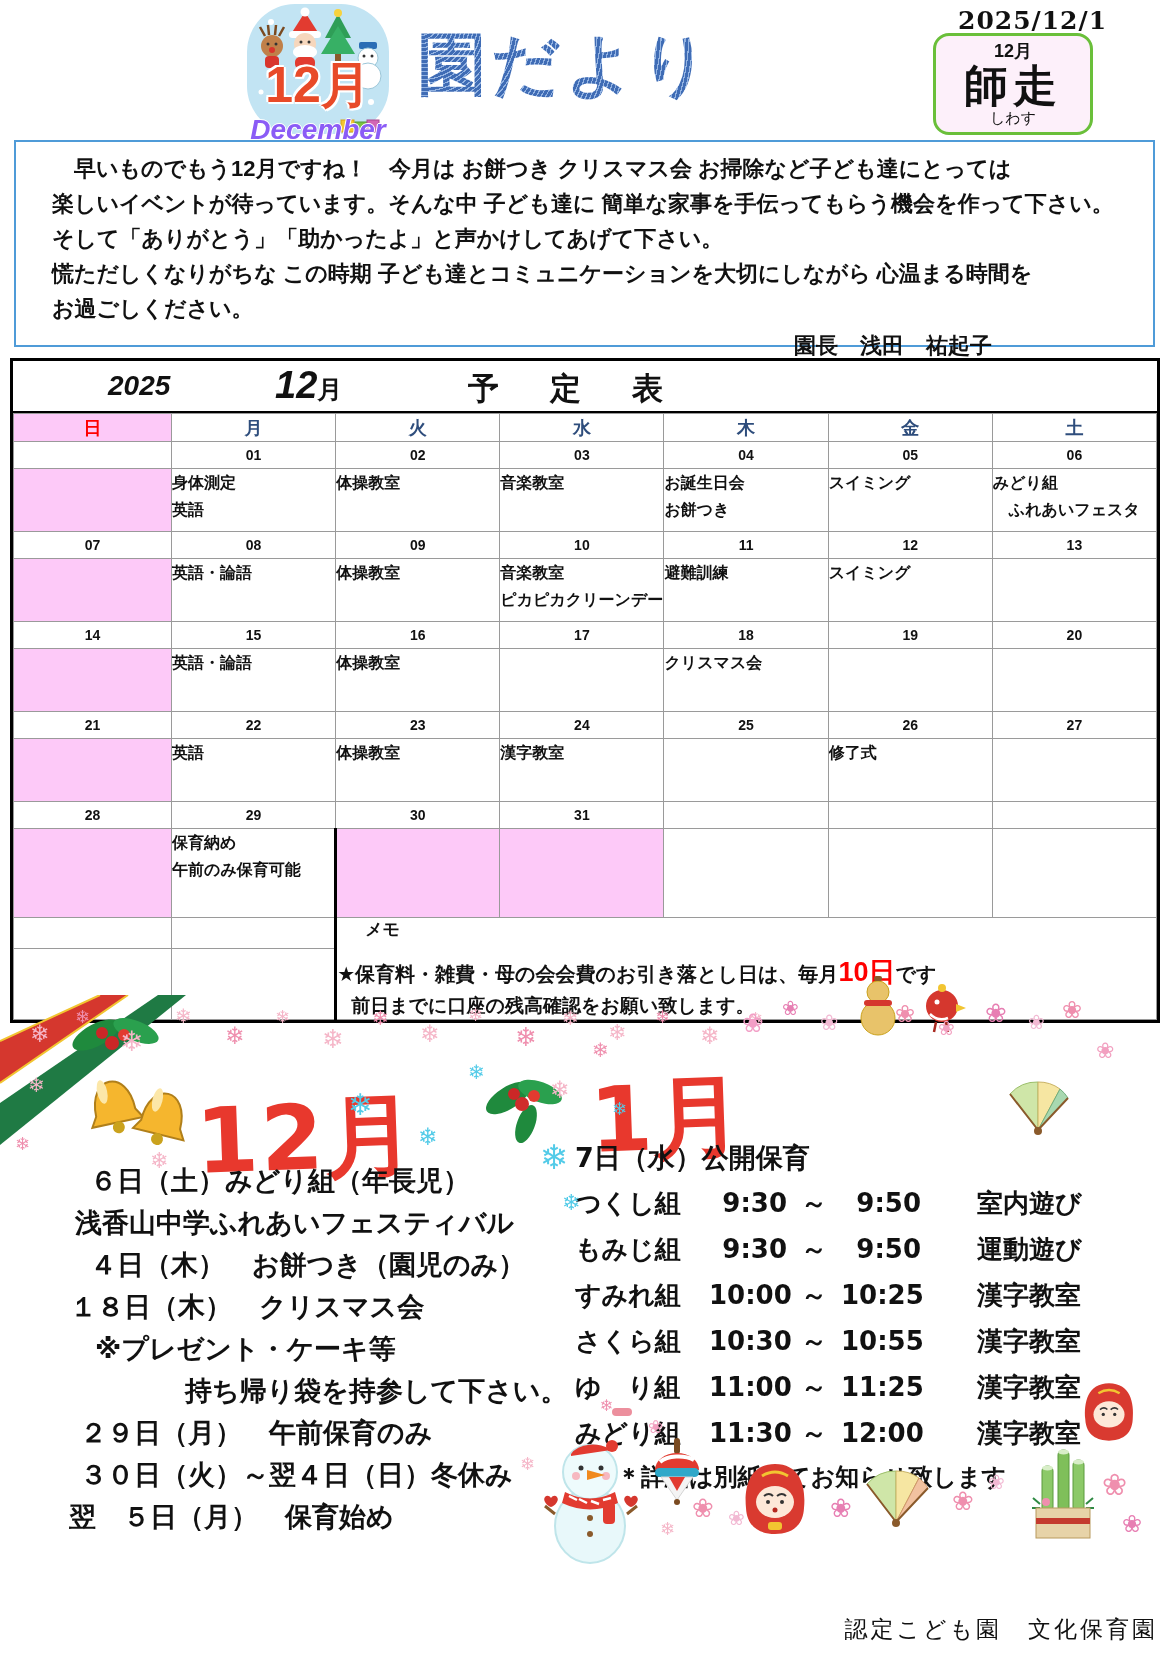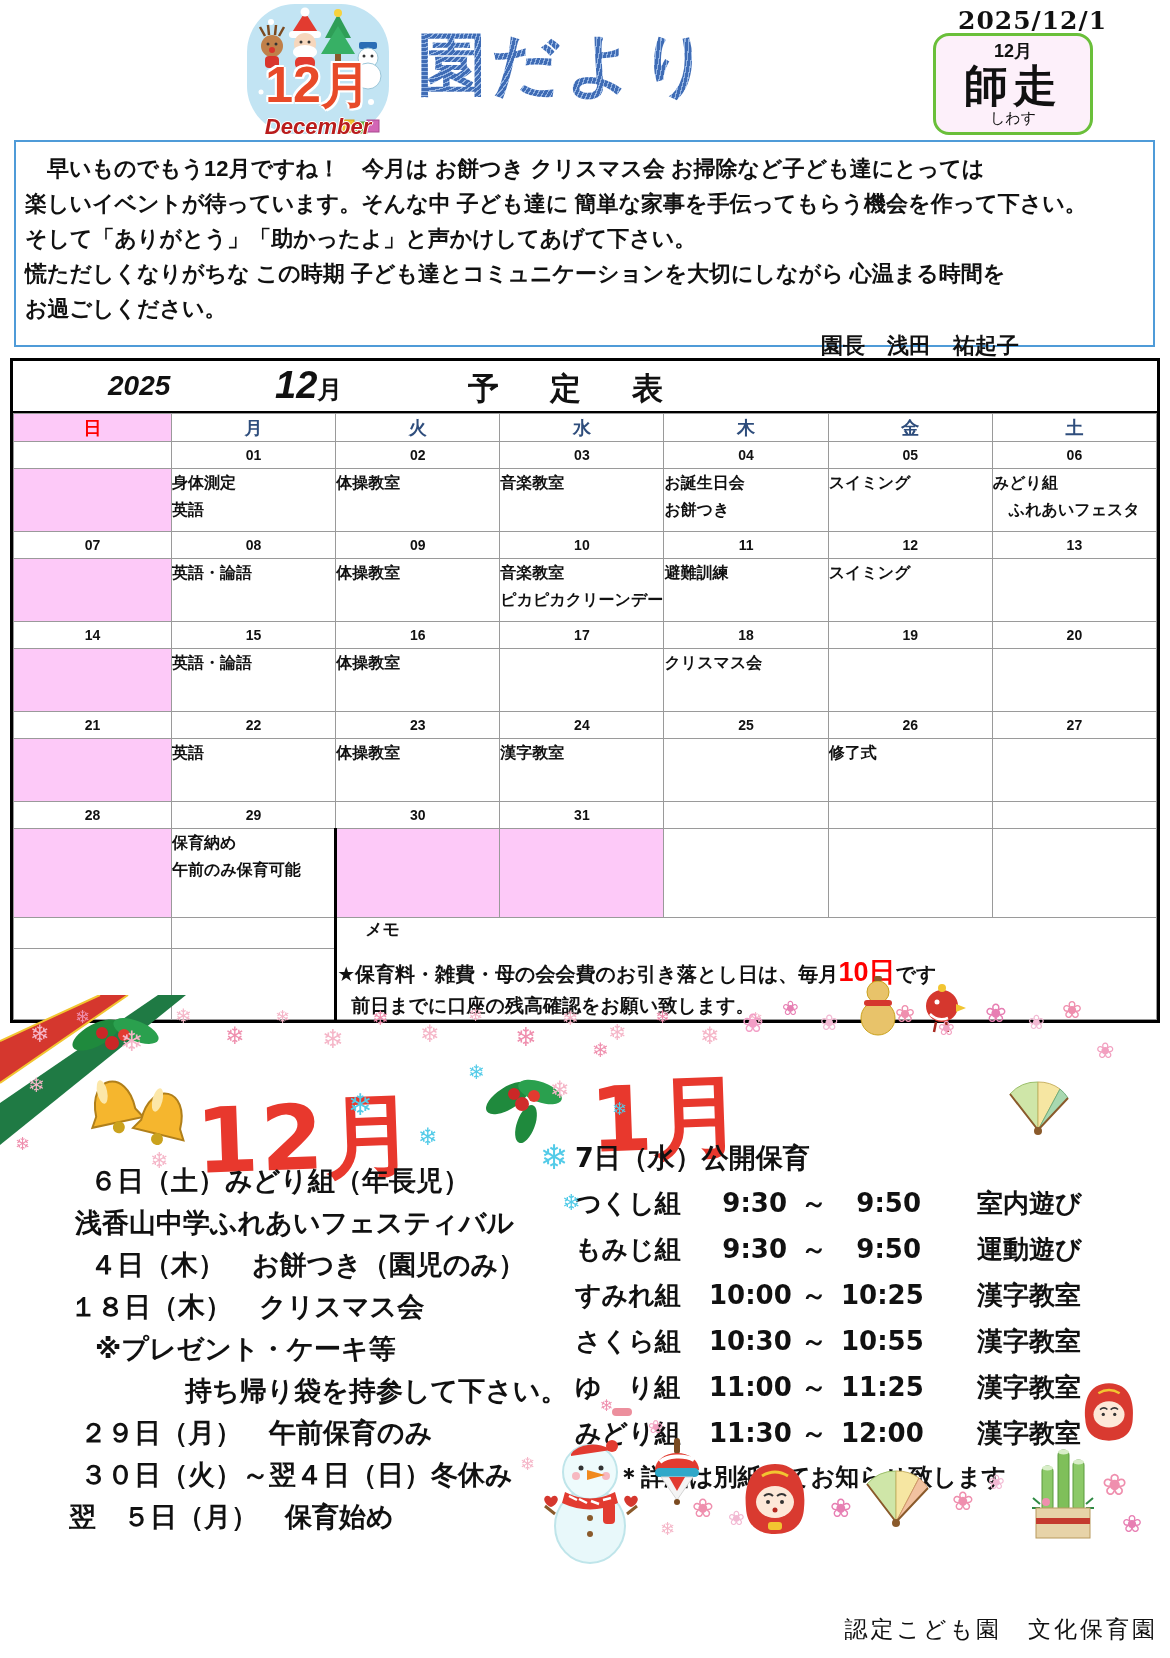--- a/index.html
+++ b/index.html
@@ -11,35 +11,35 @@
   .page{position:relative;width:1170px;height:1658px;background:#fff;overflow:hidden;
         font-family:"Liberation Sans","DejaVu Sans",sans-serif;color:#111;}
 
   
   .hdr-date{position:absolute;top:6px;left:958px;font-family:"DejaVu Serif",serif;
             font-weight:bold;font-size:25px;letter-spacing:1px;}
   .logo{position:absolute;left:241px;top:2px;width:154px;height:140px;}
   .logo svg{position:absolute;left:0;top:0;}
   .logo-month{position:absolute;left:0;right:0;top:50px;text-align:center;font-size:50px;font-weight:bold;
       color:#e84a28;text-shadow:-2px 0 #fff,2px 0 #fff,0 -2px #fff,0 2px #fff,-2px -2px #fff,2px 2px #fff;}
-  .logo-en{position:absolute;left:0;right:0;top:112px;text-align:center;font-size:22px;font-weight:bold;font-style:italic;
-      color:#b91c1c;text-shadow:-1px 0 #fff,1px 0 #fff,0 -1px #fff,0 1px #fff;}
+  .logo-en{position:absolute;left:0;right:0;top:112px;text-align:center;font-size:28px;font-weight:bold;font-style:italic;
+      color:#8b5cf6;text-shadow:-1px 0 #fff,1px 0 #fff,0 -1px #fff,0 1px #fff;}
   .title{position:absolute;left:418px;top:20px;margin:0;font-size:68px;font-weight:bold;letter-spacing:5px;
       color:var(--title-blue);
       background:repeating-radial-gradient(circle at 3px 3px,#93b3e2 0 1.2px,#3f6cb5 1.2px 4px);
       -webkit-background-clip:text;background-clip:text;-webkit-text-fill-color:transparent;}
   .month-box{position:absolute;left:933px;top:33px;width:160px;height:102px;background:#fdf0fa;
       border:3px solid var(--month-box-border);border-radius:16px;text-align:center;box-sizing:border-box;}
   .mb-month{font-size:18px;font-weight:bold;margin-top:3px;}
   .mb-name{font-family:"DejaVu Serif",serif;font-weight:bold;font-size:44px;line-height:46px;letter-spacing:5px;}
   .mb-read{font-size:15px;}
 
   
   .intro{position:absolute;left:14px;top:140px;width:1141px;height:207px;border:2px solid var(--intro-border);
-         box-sizing:border-box;padding:9px 9px 0;}
+         box-sizing:border-box;padding:9px 36px 0;}
   .intro p{margin:0;font-size:22px;font-weight:bold;line-height:35px;white-space:nowrap;}
   .intro .sig{text-align:right;padding-right:125px;margin-top:2px;}
 
   
   .cal-box{position:absolute;left:10px;top:358px;width:1150px;border:3px solid #000;box-sizing:border-box;background:#fff;}
   .cal-title{position:relative;height:50px;border-bottom:2px solid #000;}
   .cy{position:absolute;left:95px;top:9px;font-size:28px;font-weight:bold;font-style:italic;}
   .cm{position:absolute;left:262px;top:3px;font-size:38px;font-weight:bold;font-style:italic;}
   .cms{font-size:25px;font-style:normal;font-weight:bold;}
   .ct{position:absolute;left:455px;top:7px;font-size:31px;font-weight:bold;letter-spacing:10px;}

